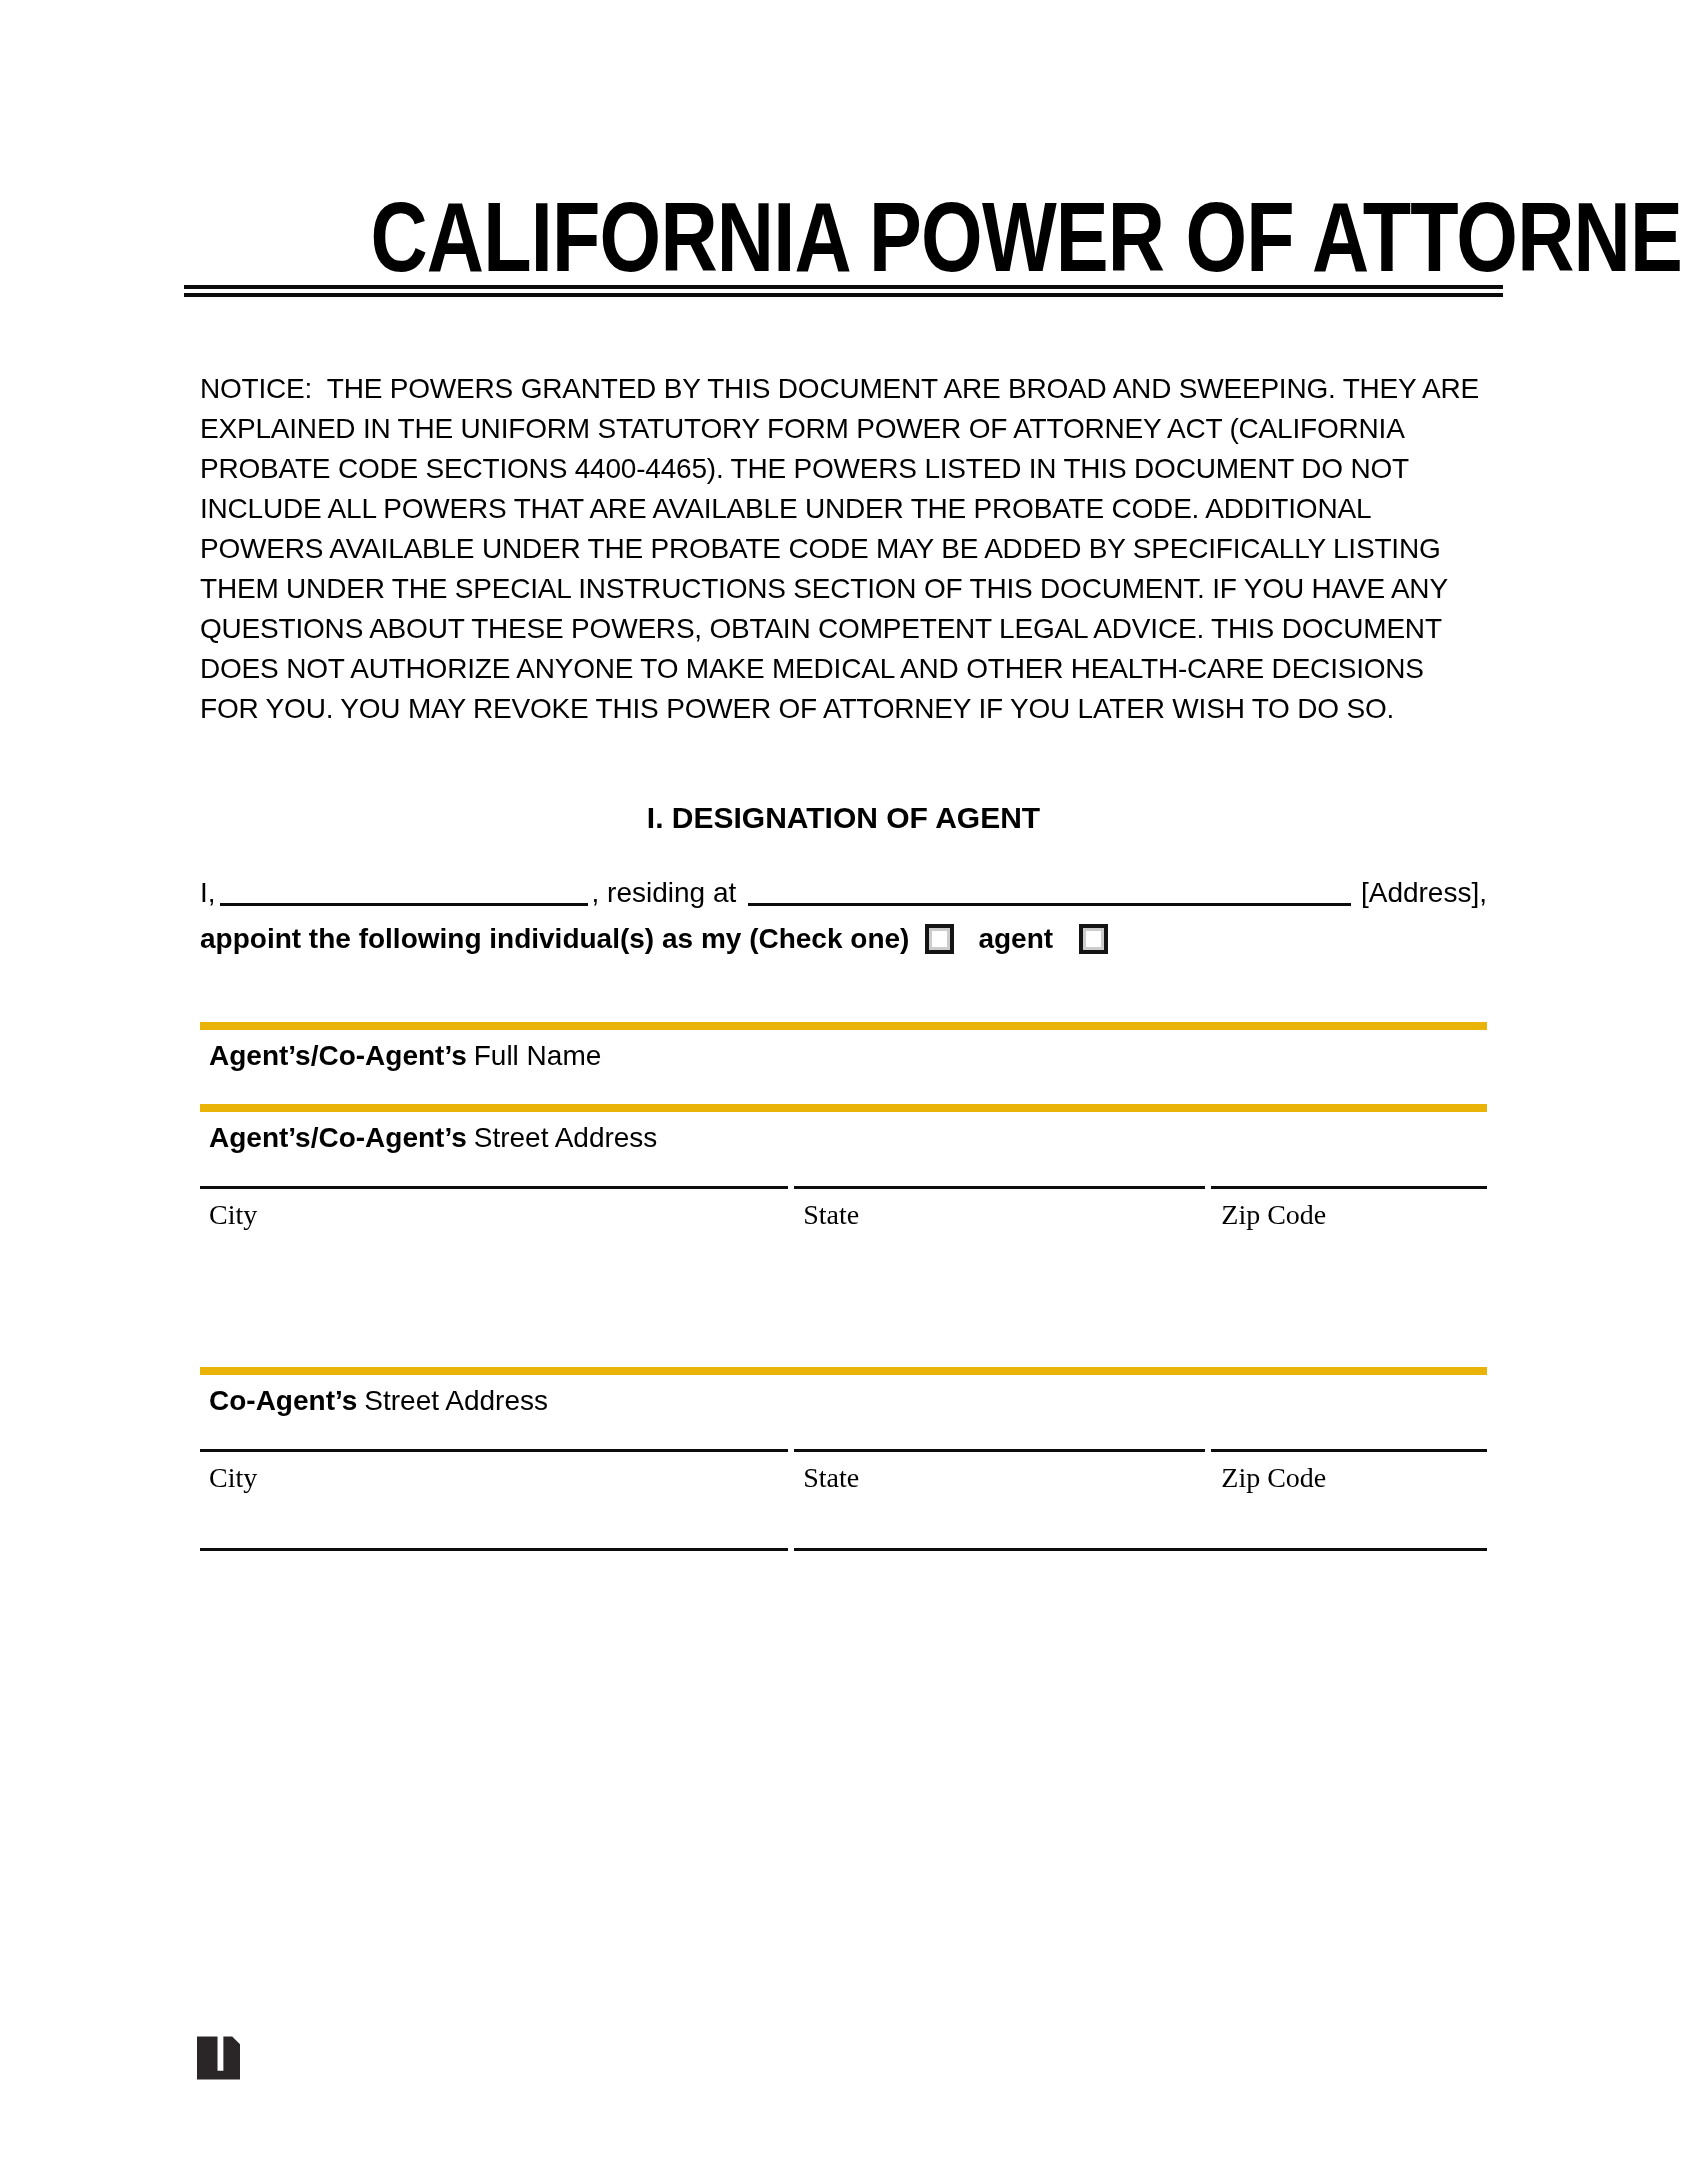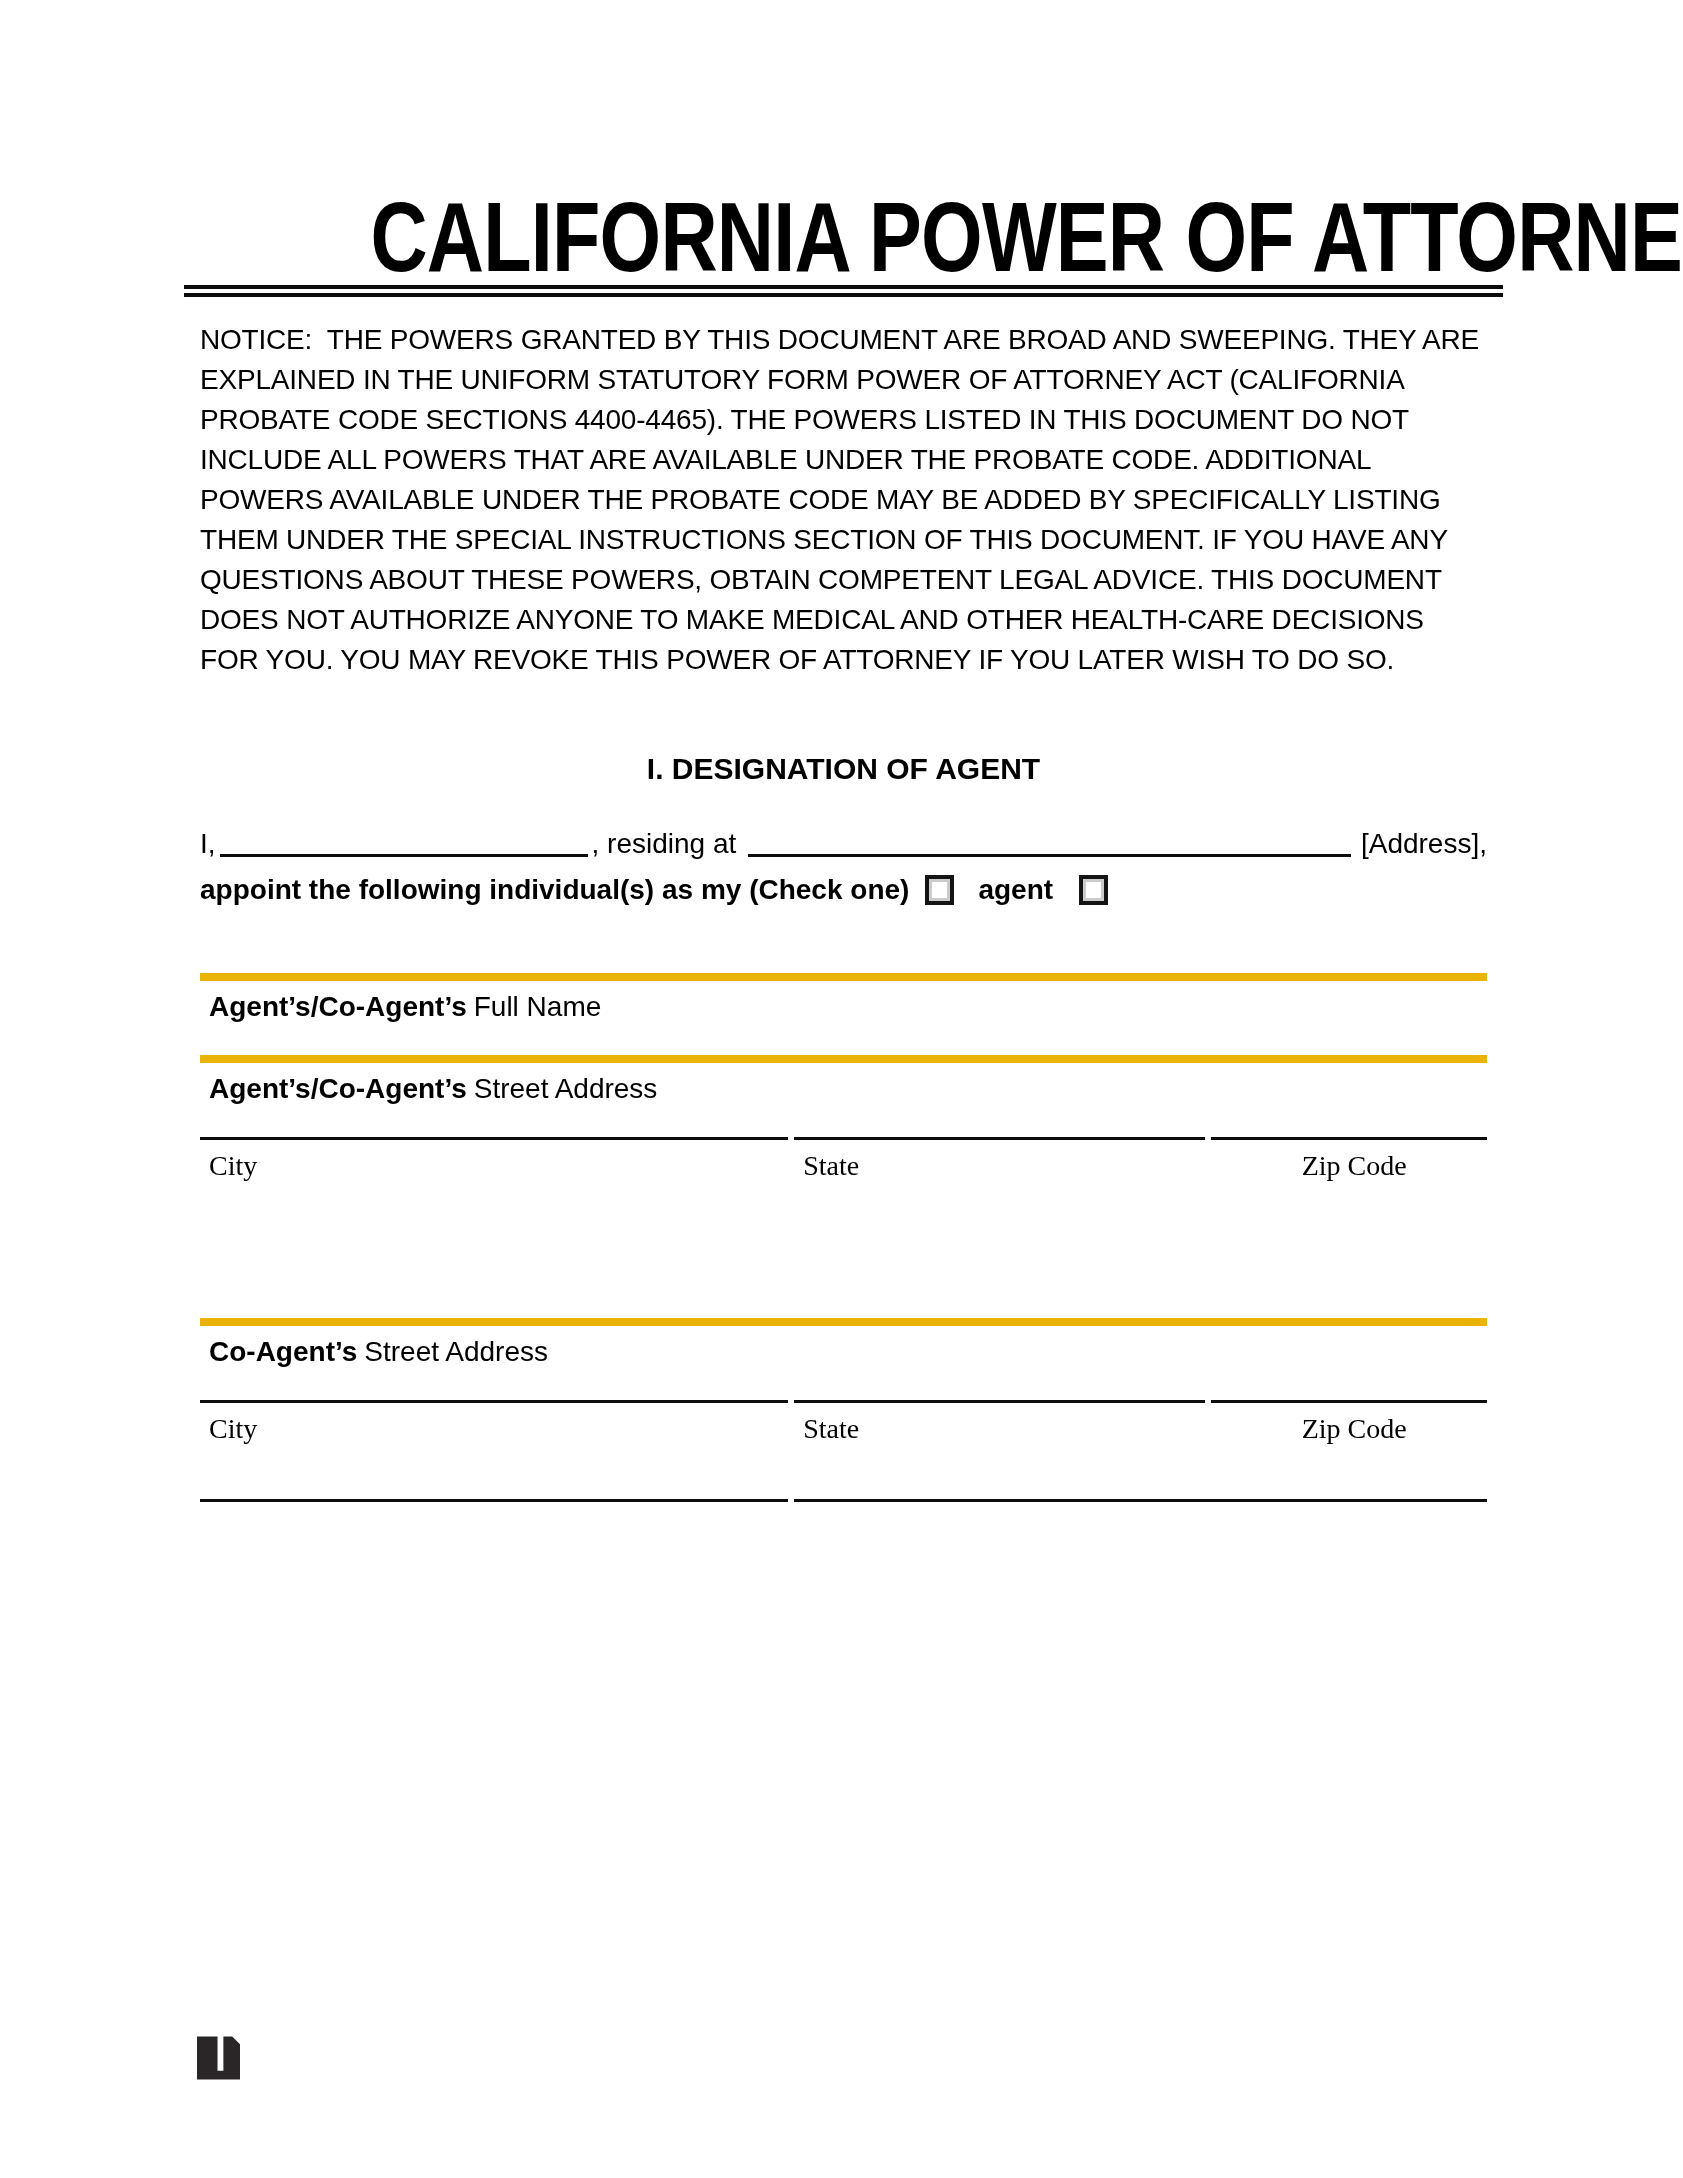--- a/index.html
+++ b/index.html
@@ -28,21 +28,21 @@
   }
   .double-rule {
     margin: 6px -16px 0 -16px;
     height: 12px;
     border-top: 4px solid #0b0b0b;
     border-bottom: 4px solid #0b0b0b;
   }
 
   
   .notice {
-    margin-top: 23px;
+    margin-top: 72px;
     font-size: 28px;
     line-height: 40px;
     letter-spacing: -0.2px;
     white-space: pre-wrap;
   }
 
   
   .section-heading {
     margin-top: 72px;
     text-align: center;
@@ -82,21 +82,21 @@
   .flabel .lnorm { margin-left: 7px; }
 
   .frow-multi { border-top: none; position: relative; height: 99px; font-family: Liberation Serif, serif; }
   .seg-line { display: flex; }
   .seg-line .seg { border-top: 3px solid #0d0d0d; height: 3px; }
   .seg-gap { width: 6px; }
   .seg-labels { display: flex; font-size: 28px; padding-top: 10px; }
   .seg-labels span { padding-left: 9px; }
   .w1 { width: 588px; }
   .w2 { width: 411px; }
-  .w3 { width: 276px; text-align: center; }
+  .w3 { width: 276px; }
   .wp2 { width: 693px; }
   .block-gap { height: 82px; }
 
   
   .logo {
     position: absolute;
     left: 197px;
     top: 2036px;
     width: 43px;
     height: 44px;

